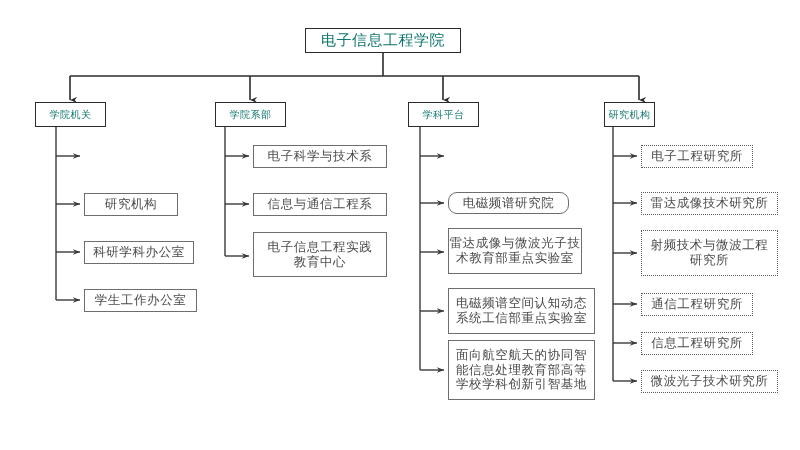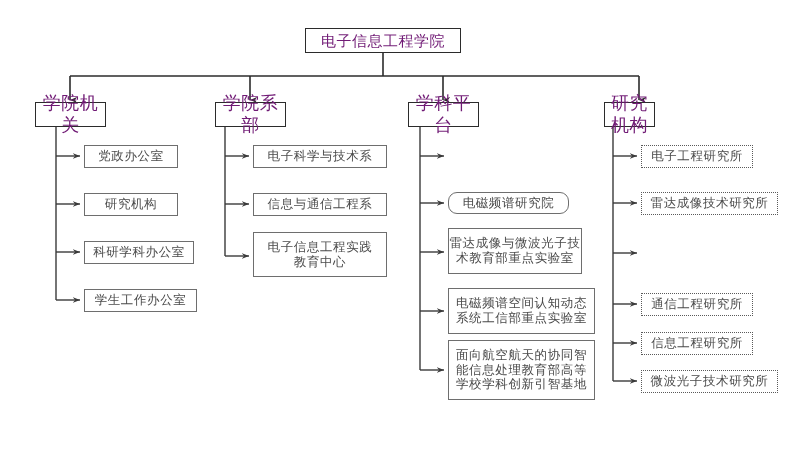--- a/index.html
+++ b/index.html
@@ -31,26 +31,26 @@
     justify-content: center;
     text-align: center;
     background: #ffffff;
     line-height: 1.18;
     white-space: pre-line;
   }
   
   .node.root,
   .node.category {
     border: 1.3px solid #2b2b2b;
-    font-family: Liberation Sans, sans-serif;
-    color: #701a75;
+    font-family: Liberation Serif, serif;
+    color: #0f766e;
     letter-spacing: 0.5px;
   }
   .node.root { font-size: 15px; }
-  .node.category { font-size: 18px; }
+  .node.category { font-size: 10px; }
 
   
   .node.leaf {
     border: 1.2px solid #6e6e6e;
     font-family: "Liberation Serif", "DejaVu Serif", serif;
     color: #4a4a4a;
     font-size: 12.5px;
     letter-spacing: 0.6px;
   }
   
@@ -118,21 +118,20 @@
   <div class="node root" style="left:305px; top:28px; width:156px; height:25px;">电子信息工程学院</div>
 
   <div class="node category" style="left:35px; top:102px; width:71px; height:25px;">学院机关</div>
 
   <div class="node category" style="left:215px; top:102px; width:71px; height:25px;">学院系部</div>
 
   <div class="node category" style="left:408px; top:102px; width:71px; height:25px;">学科平台</div>
 
   <div class="node category" style="left:604px; top:102px; width:51px; height:25px;">研究机构</div>
 
-  <div class="node leaf" style="left:84px; top:145px; width:94px; height:23px;">党政办公室</div>
 
   <div class="node leaf" style="left:84px; top:193px; width:94px; height:23px;">研究机构</div>
 
   <div class="node leaf" style="left:84px; top:241px; width:110px; height:23px;">科研学科办公室</div>
 
   <div class="node leaf" style="left:84px; top:289px; width:113px; height:23px;">学生工作办公室</div>
 
   <div class="node leaf" style="left:253px; top:145px; width:134px; height:23px;">电子科学与技术系</div>
 
   <div class="node leaf" style="left:253px; top:193px; width:134px; height:23px;">信息与通信工程系</div>
@@ -150,20 +149,22 @@
 系统工信部重点实验室</div>
 
   <div class="node leaf" style="left:448px; top:340px; width:147px; height:60px;">面向航空航天的协同智
 能信息处理教育部高等
 学校学科创新引智基地</div>
 
   <div class="node leaf dotted" style="left:641px; top:145px; width:112px; height:23px;">电子工程研究所</div>
 
   <div class="node leaf dotted" style="left:641px; top:192px; width:137px; height:23px;">雷达成像技术研究所</div>
 
+  <div class="node leaf dotted" style="left:641px; top:230px; width:137px; height:46px;">射频技术与微波工程
+研究所</div>
 
   <div class="node leaf dotted" style="left:641px; top:293px; width:112px; height:23px;">通信工程研究所</div>
 
   <div class="node leaf dotted" style="left:641px; top:332px; width:112px; height:23px;">信息工程研究所</div>
 
   <div class="node leaf dotted" style="left:641px; top:370px; width:137px; height:23px;">微波光子技术研究所</div>
 
 </div>
 
 </body></html>

